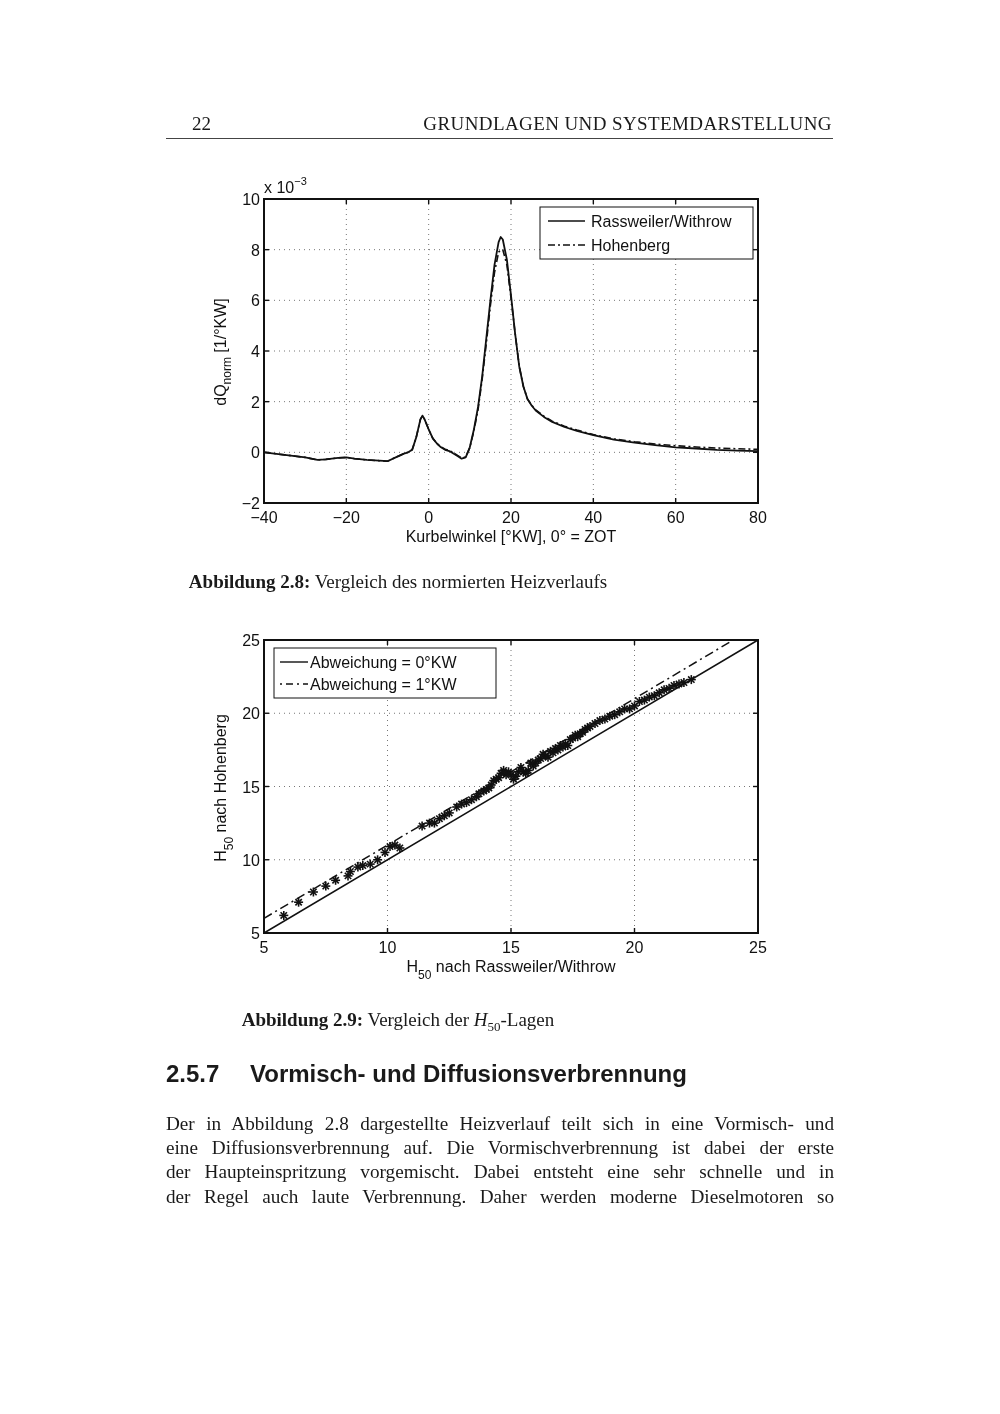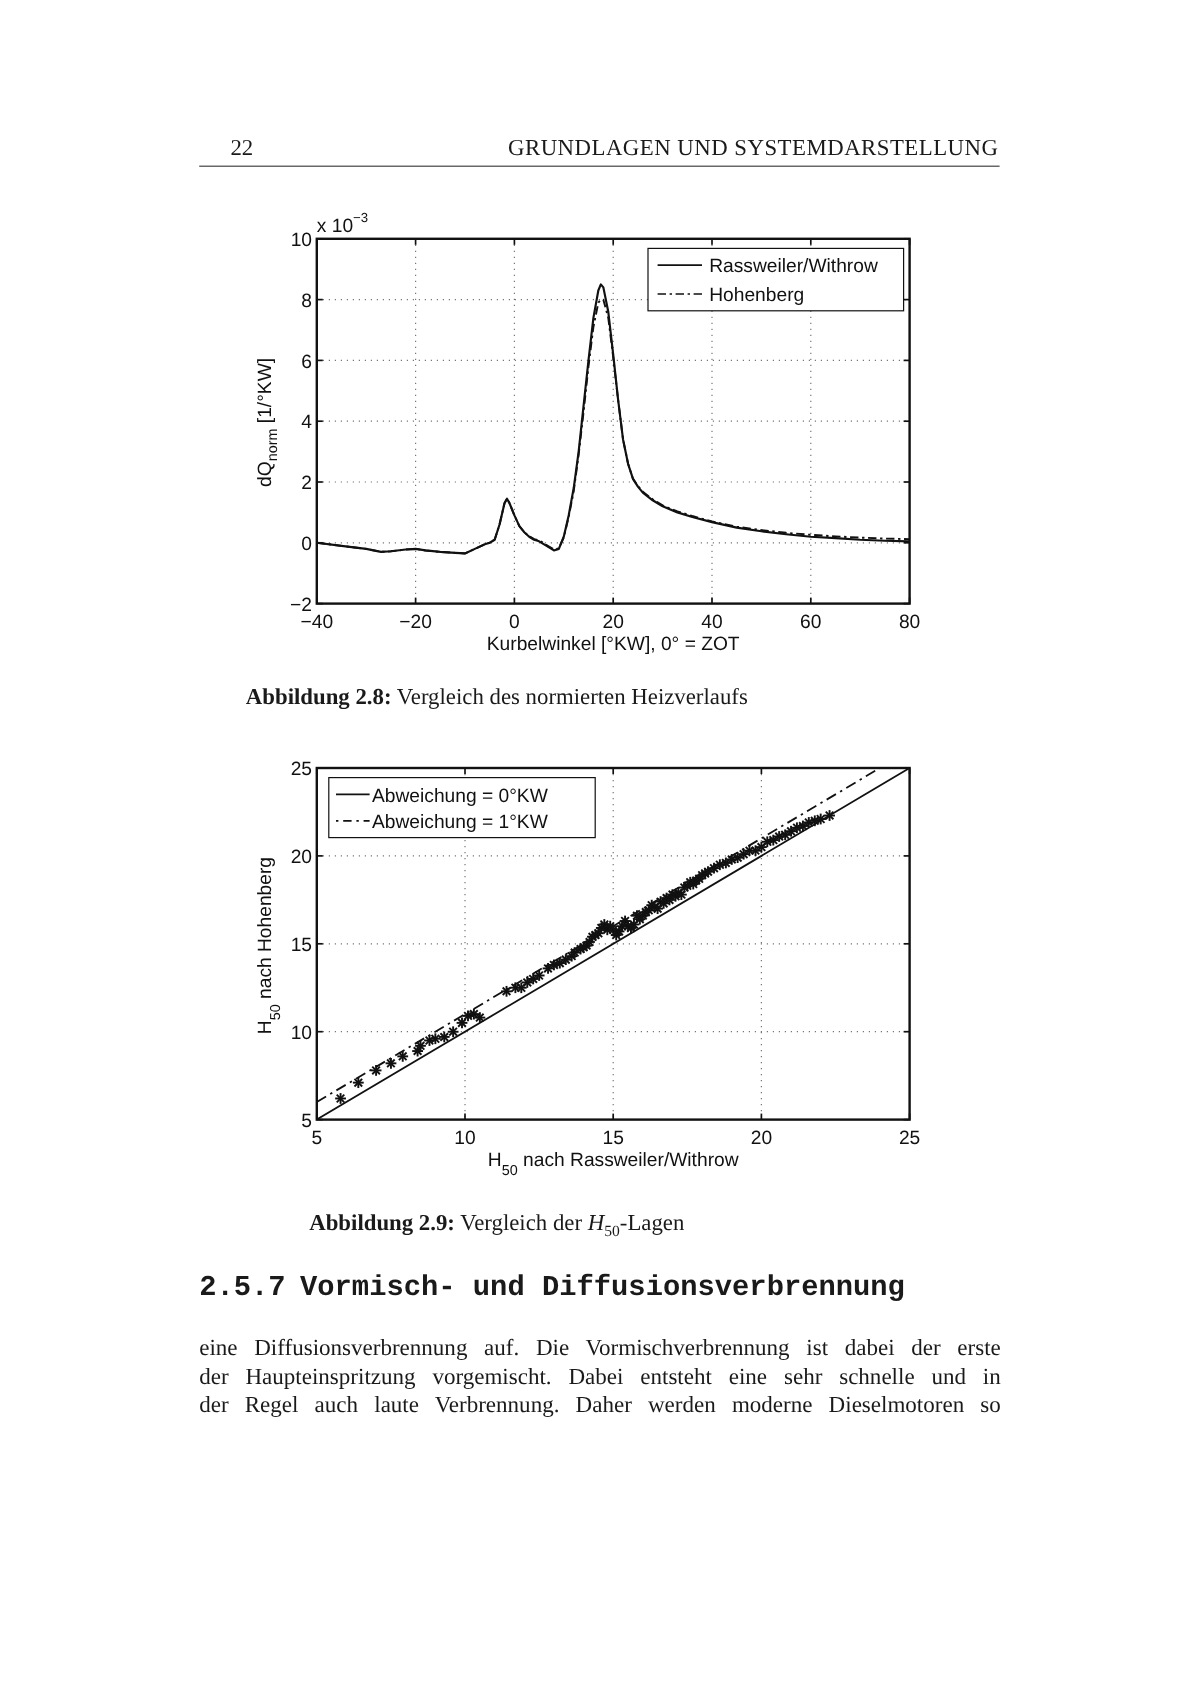--- a/index.html
+++ b/index.html
@@ -1,23 +1,23 @@
 <!DOCTYPE html>
 <html><head>
 <meta charset="utf-8">
 <style>
   html, body { margin: 0; padding: 0; background: #ffffff; }
   body { width: 1000px; height: 1414px; position: relative; overflow: hidden; color: #1a1a1a; }
   .page-number { position: absolute; left: 166px; top: 113px; font-size: 19px; font-family: "Liberation Serif", serif; margin-left: 26px; }
   .running-head { position: absolute; right: 168px; top: 113px; font-size: 19px; font-family: Liberation Serif, serif; letter-spacing: 0.4px; }
   .head-rule { position: absolute; left: 166px; width: 667px; top: 138px; height: 1px; background: #444; }
   svg.chart { position: absolute; left: 0; }
-  .caption { position: absolute; width: 796px; left: 16px; text-align: center; font-family: "Liberation Serif", serif; font-size: 19px; }
+  .caption { position: absolute; width: 796px; left: 0; text-align: center; font-family: "Liberation Serif", serif; font-size: 19px; }
   .caption b { font-weight: bold; }
-  .section-title { position: absolute; left: 166px; top: 1060px; font-family: Liberation Mono, monospace; font-size: 24px; font-weight: bold; }
+  .section-title { position: absolute; left: 166px; top: 1060px; font-family: Liberation Sans, sans-serif; font-size: 24px; font-weight: bold; }
   .section-title .num { display: inline-block; width: 84px; }
   .body-text { position: absolute; left: 166px; top: 1112px; width: 668px; font-family: "Liberation Serif", serif; font-size: 19.2px; line-height: 24.2px; text-align: justify; }
   .body-text .line { display: block; text-align: justify; text-align-last: justify; white-space: nowrap; }
   .tick-label { font-family: "Liberation Sans", sans-serif; font-size: 16px; fill: #111; }
   .axis-label { font-family: "Liberation Sans", sans-serif; font-size: 16px; fill: #111; }
   .legend-text { font-family: "Liberation Sans", sans-serif; font-size: 16px; fill: #111; }
 </style>
 </head>
 <body>
 
@@ -718,16 +718,17 @@
 
 <div class="caption" style="top:1009px;text-align:center;">
   <b>Abbildung 2.9:</b><span> Vergleich der </span><i>H</i><sub style="font-size:13px">50</sub><span>-Lagen</span>
 </div>
 
 <div class="section-title">
   <span class="num">2.5.7</span><span>Vormisch- und Diffusionsverbrennung</span>
 </div>
 
 <div class="body-text" id="body-text">
+    <span class="line">Der in Abbildung 2.8 dargestellte Heizverlauf teilt sich in eine Vormisch- und</span>
     <span class="line">eine Diffusionsverbrennung auf. Die Vormischverbrennung ist dabei der erste</span>
     <span class="line">der Haupteinspritzung vorgemischt. Dabei entsteht eine sehr schnelle und in</span>
     <span class="line" style="text-align-last: justify;">der Regel auch laute Verbrennung. Daher werden moderne Dieselmotoren so</span>
   </div>
 
 </body></html>

